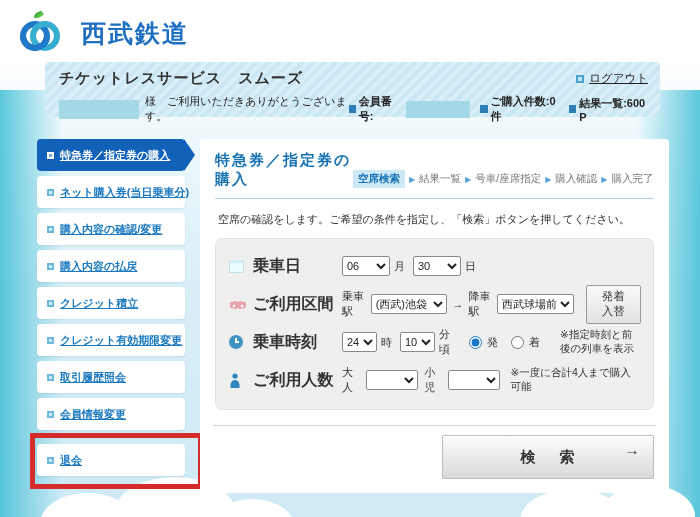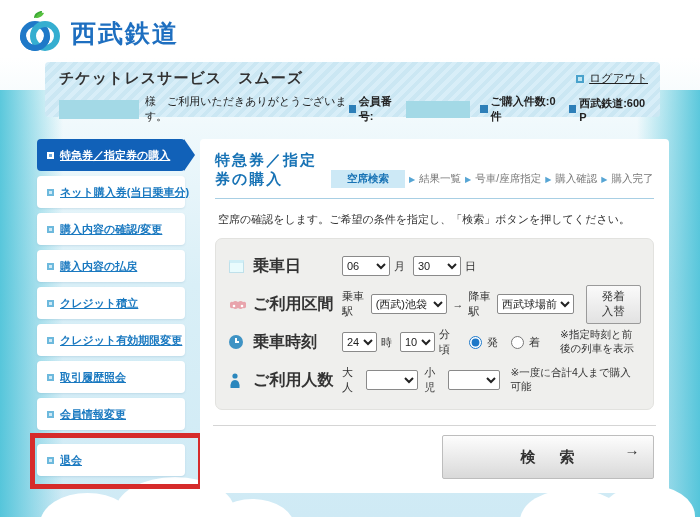--- a/index.html
+++ b/index.html
@@ -5,21 +5,21 @@
   * { margin:0; padding:0; box-sizing:border-box; }
   html,body { width:700px; height:517px; }
   body { font-family:"Liberation Sans","DejaVu Sans",sans-serif; }
   .page { position:relative; width:700px; height:517px; overflow:hidden;
     background:linear-gradient(180deg,#ffffff 0%,#ffffff 11%,#f0f9fc 24%,#d9eff7 55%,#cfeaf5 100%); }
   .bg-sides { position:absolute; left:0; right:0; top:90px; bottom:0; pointer-events:none;
     background:linear-gradient(90deg,rgba(64,191,214,.85) 0%,rgba(64,191,214,0) 9%,rgba(64,191,214,0) 91%,rgba(64,191,214,.85) 100%); }
   .cloud { position:absolute; background:#ffffff; border-radius:50%; }
 
   
-  .logo-row { position:relative; z-index:2; display:flex; align-items:center; gap:9px; padding:9px 0 0 20px; height:58px; }
+  .logo-row { position:relative; z-index:2; display:flex; align-items:center; gap:19px; padding:9px 0 0 20px; height:58px; }
   .logo-text { font-size:25px; font-weight:bold; color:#1e6fc0; letter-spacing:2px; }
 
   
   .header-bar { position:relative; z-index:2; margin:4px 40px 0 45px; width:615px; height:55px;
     border-radius:4px; padding:7px 12px 6px 14px;
     background:repeating-linear-gradient(135deg,#d8eef8 0 4px,#cbe7f3 4px 8px); }
   .header-top { display:flex; align-items:center; }
   .service-title { font-size:15px; font-weight:bold; color:#333; letter-spacing:1px; }
   .logout { margin-left:auto; display:flex; align-items:center; gap:5px; cursor:pointer; text-decoration:none; }
   .logout span.txt { font-size:11.5px; color:#222; text-decoration:underline; }
@@ -48,21 +48,21 @@
     border-left:11px solid #1161b8; border-top:16px solid transparent; border-bottom:16px solid transparent; }
   .annotation-box { border:5px solid #d62b2b; margin:-2px -18px 0 -7px; padding:6px 13px 8px 2px; }
   .annotation-box .side-item { margin-bottom:0; }
 
   
   .main-panel { flex:1; background:#ffffff; border-radius:4px; padding:12px 15px 12px 15px; min-height:300px; }
   .title-row { display:flex; align-items:flex-end; border-bottom:1px solid #a8cfe4; padding-bottom:9px; }
   .page-title { font-size:15px; font-weight:bold; color:#1873b5; letter-spacing:2px; }
   .breadcrumb { margin-left:auto; display:flex; align-items:center; gap:4px; padding-bottom:1px; }
   .crumb { font-size:10.5px; color:#777; white-space:nowrap; }
-  .crumb.active { background:#cde9f6; color:#1873b5; font-weight:bold; padding:2px 16px; }
+  .crumb.active { background:#cde9f6; color:#1873b5; font-weight:bold; padding:2px 5px; }
   .crumb-sep { font-size:8px; color:#56a5d4; }
   .desc { font-size:11px; color:#333; margin:13px 0 11px 3px; }
 
   
   .form-panel { background:#efefed; border:1px solid #e2e2df; border-radius:7px; padding:15px 12px 15px 13px; }
   .form-row { display:flex; align-items:center; height:24px; margin-bottom:14px; font-size:11px; color:#333; }
   .form-row:last-child { margin-bottom:2px; }
   .row-icon { width:24px; flex:none; display:flex; align-items:center; }
   .row-label { width:89px; flex:none; font-size:16px; font-weight:bold; color:#333; }
   .unit { margin:0 8px 0 4px; }
@@ -133,21 +133,21 @@
           <span class="blue-sq"></span>
           <span>会員番号:</span>
           <span class="mask-box small"></span>
         </span>
         <span class="info-item">
           <span class="blue-sq"></span>
           <span>ご購入件数:0件</span>
         </span>
         <span class="info-item">
           <span class="blue-sq"></span>
-          <span>西武鉄道:600 P</span>
+          <span>結果一覧:600 P</span>
         </span>
       </span>
     </div>
   </div>
 
   <div class="content">
 
     <nav class="sidebar">
       <div class="side-item active">
         <span class="sb"></span>

